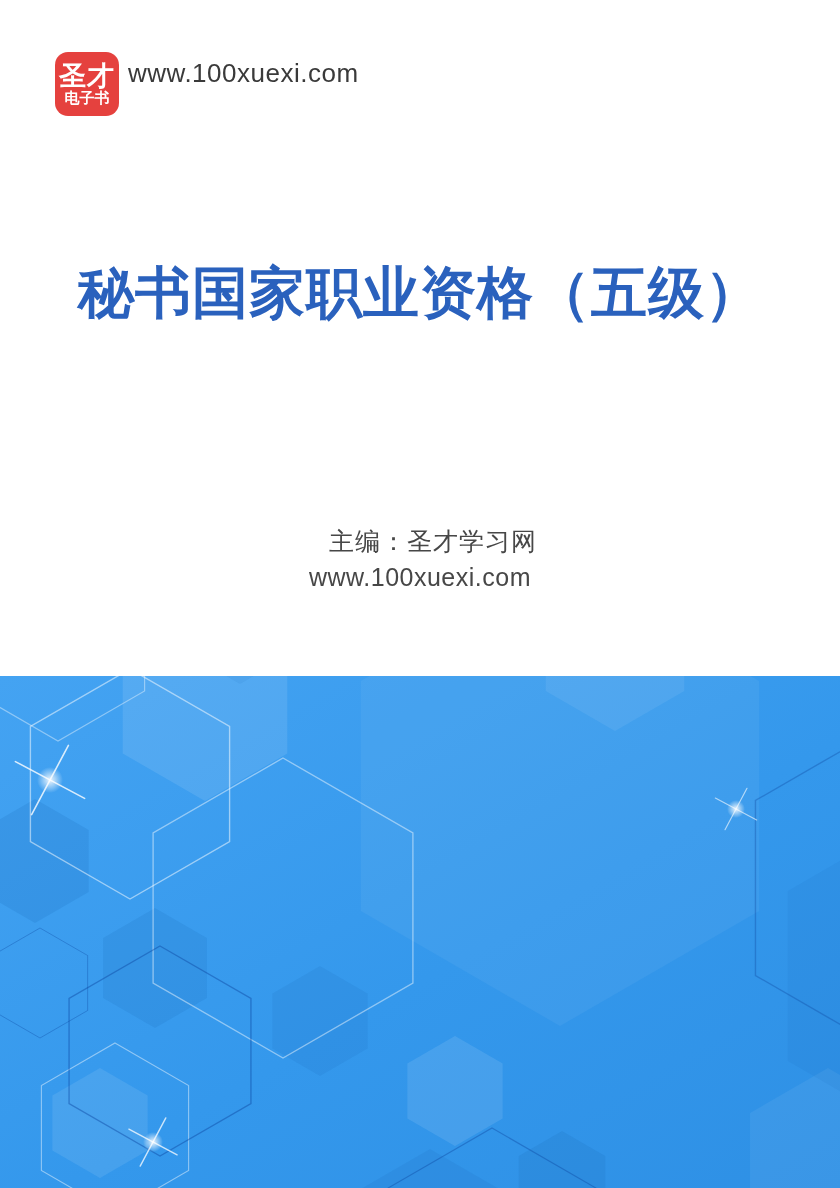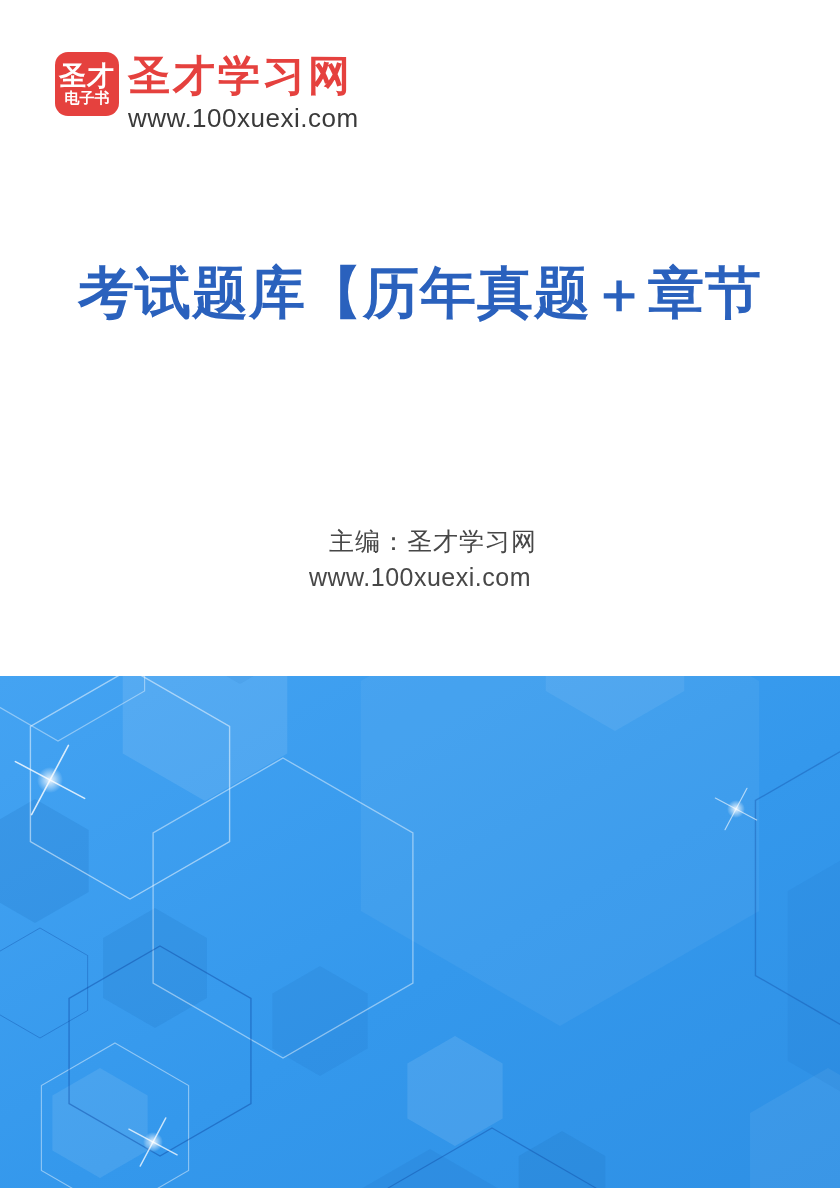--- a/index.html
+++ b/index.html
@@ -73,28 +73,27 @@
 <body>
 
 <div class="page">
 
   <div class="brand">
     <div class="logo-badge">
       <span class="l1">圣才</span>
       <span class="l2">电子书</span>
     </div>
     <div class="brand-text">
-      <div class="brand-name">圣才学习网</div>
       <div class="brand-url">www.100xuexi.com</div>
     </div>
   </div>
 
 
   <h1 class="title">
-    <div class="line">考试题库【历年真题＋章节</div>
+    <div class="line">秘书国家职业资格（五级）</div>
   </h1>
 
   <div class="editor">主编：圣才学习网</div>
   <div class="footer-url">www.100xuexi.com</div>
 
   <div class="banner">
     <svg width="840" height="512" viewBox="0 0 840 512">
       <defs>
         <polygon id="hex" points="0,-100 86.6,-50 86.6,50 0,100 -86.6,50 -86.6,-50"></polygon>
         <radialGradient id="glow">

